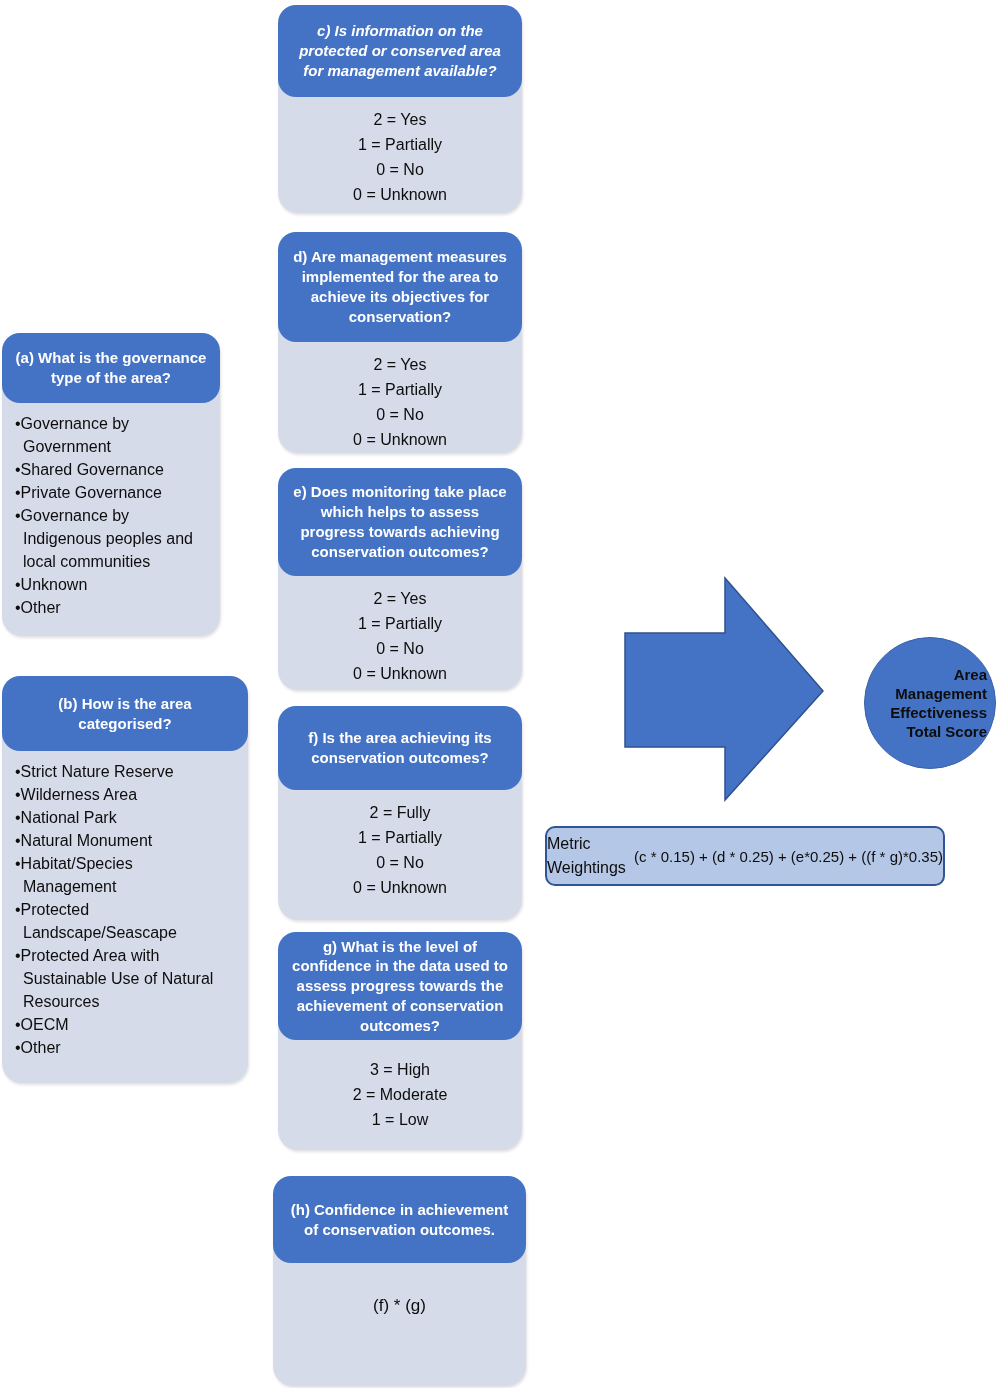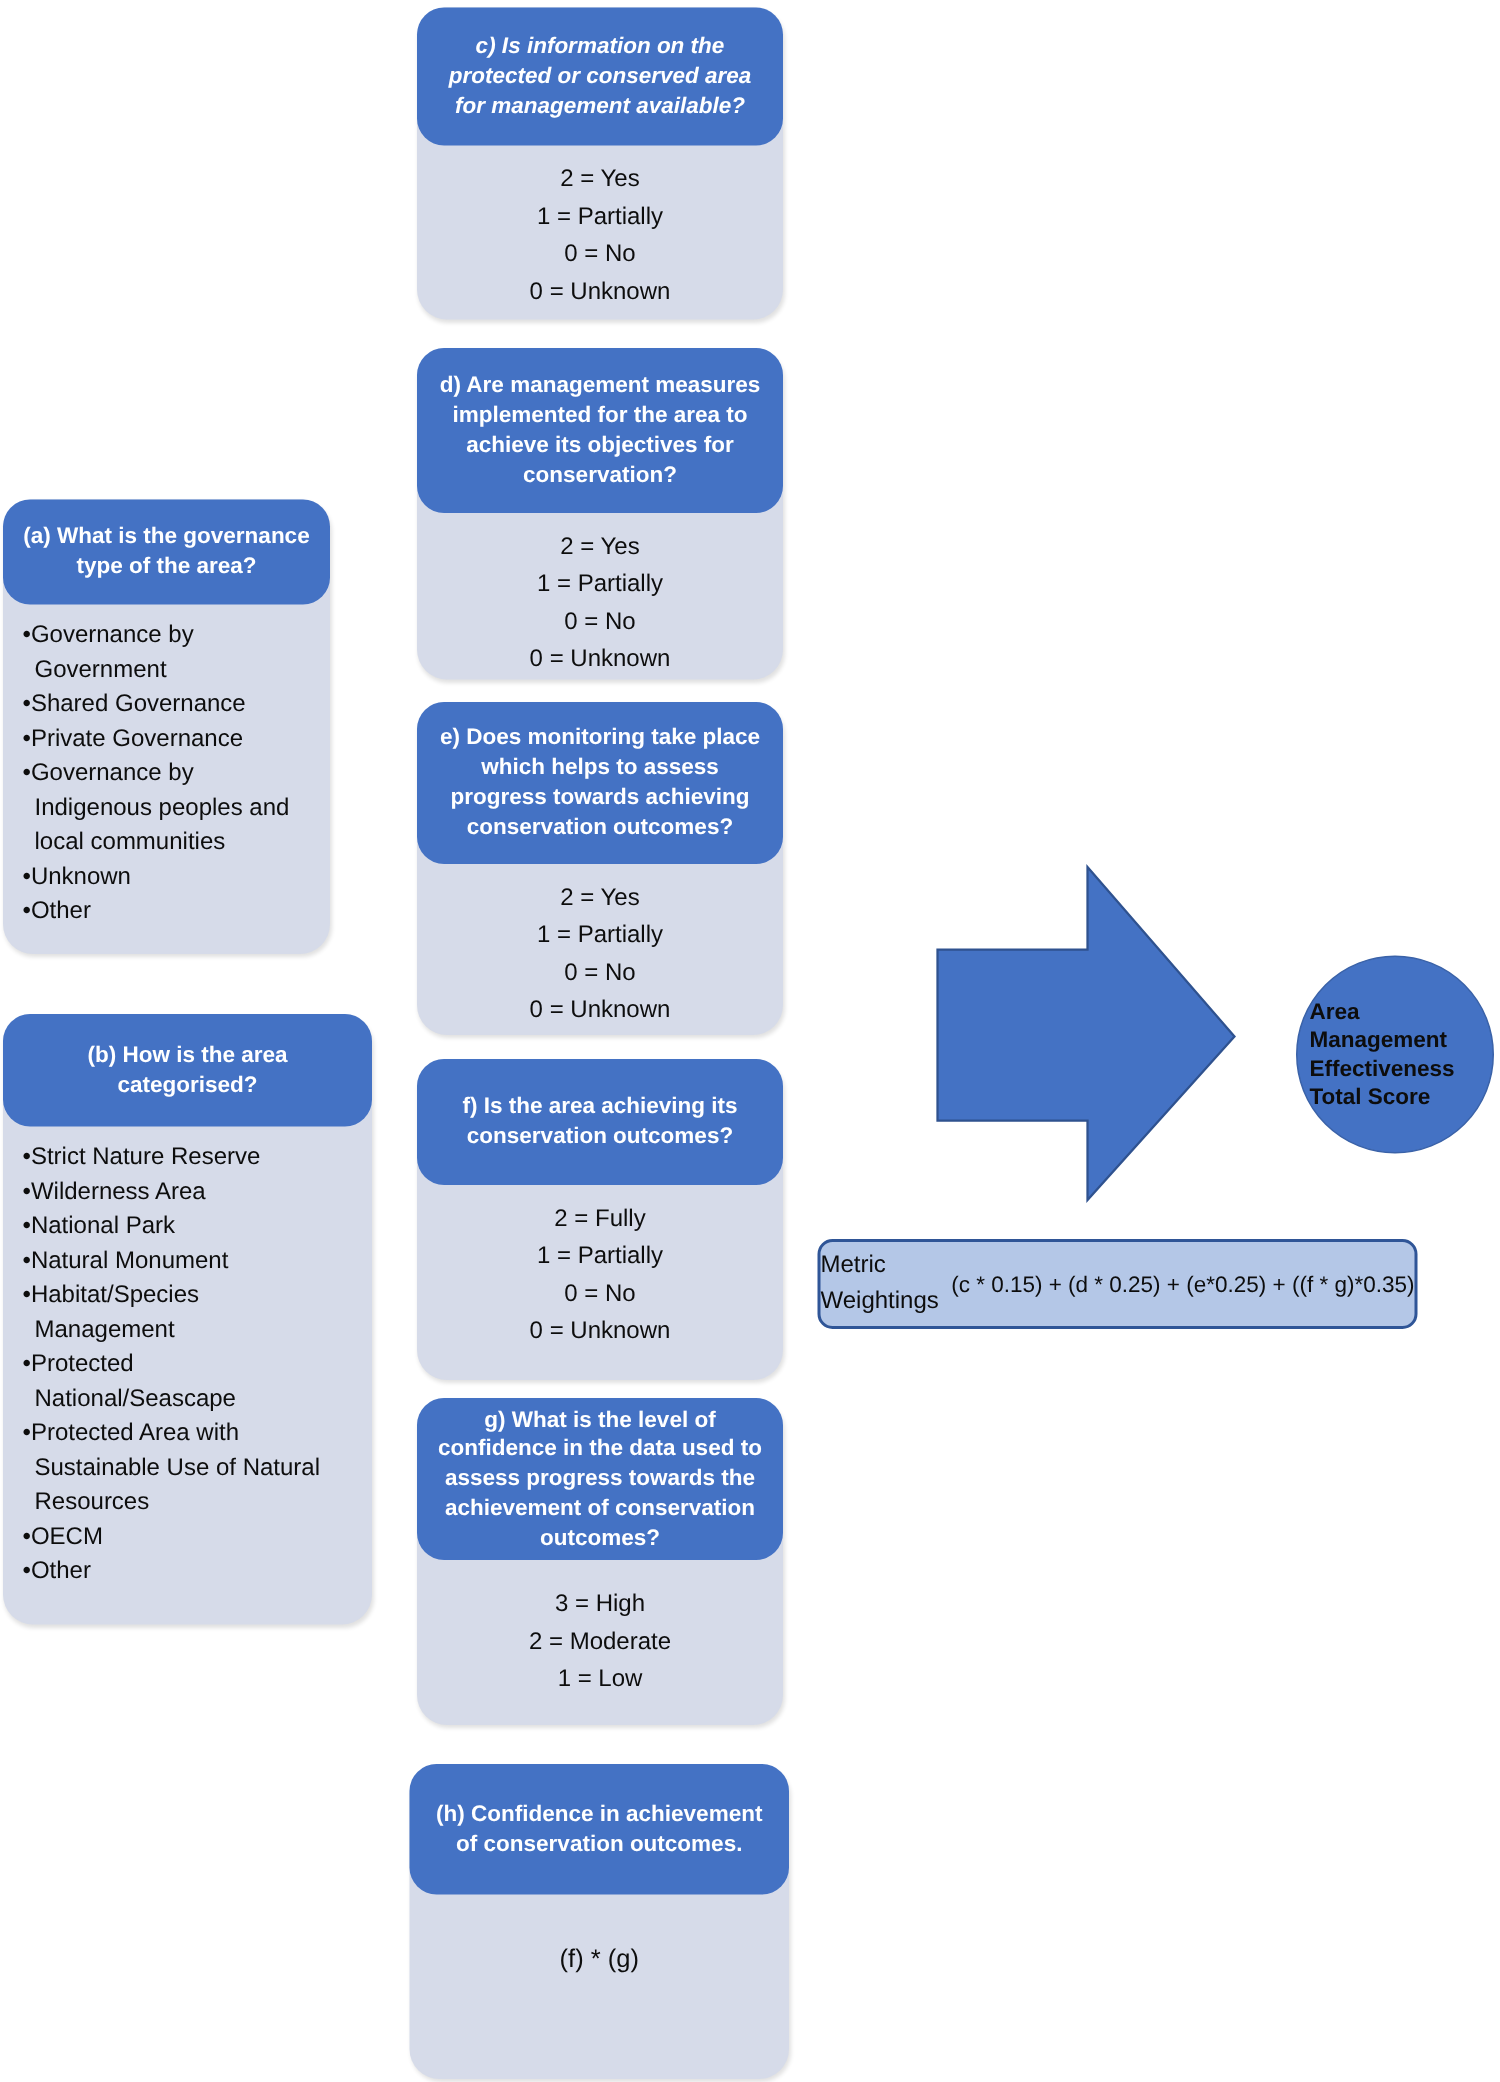--- a/index.html
+++ b/index.html
@@ -90,21 +90,21 @@
     left: 864px;
     top: 637px;
     width: 132px;
     height: 132px;
     border-radius: 50%;
     background: #4472c4;
     border: 1px solid #3a62a8;
     display: flex;
     align-items: center;
     justify-content: center;
-    text-align: left;
+    text-align: right;
     font-weight: bold;
     font-size: 15px;
     line-height: 1.27;
     color: #0d0d0d;
     padding: 8px;
   }
 
   .weight-box {
     position: absolute;
     left: 545px;
@@ -145,21 +145,21 @@
   <div class="qbox" id="box-b">
     <div class="qheader">
       <span>(b) How is the area categorised?</span>
     </div>
     <div class="qbullets">
         <div class="bullet-item">Strict Nature Reserve</div>
         <div class="bullet-item">Wilderness Area</div>
         <div class="bullet-item">National Park</div>
         <div class="bullet-item">Natural Monument</div>
         <div class="bullet-item">Habitat/Species Management</div>
-        <div class="bullet-item">Protected National/Seascape</div>
+        <div class="bullet-item">Protected Landscape/Seascape</div>
         <div class="bullet-item">Protected Area with Sustainable Use of Natural Resources</div>
         <div class="bullet-item">OECM</div>
         <div class="bullet-item">Other</div>
       </div>
   </div>
 
   <div class="qbox" id="box-c">
     <div class="qheader">
       <span>c) Is information on the protected or conserved area for management available?</span>
     </div>

